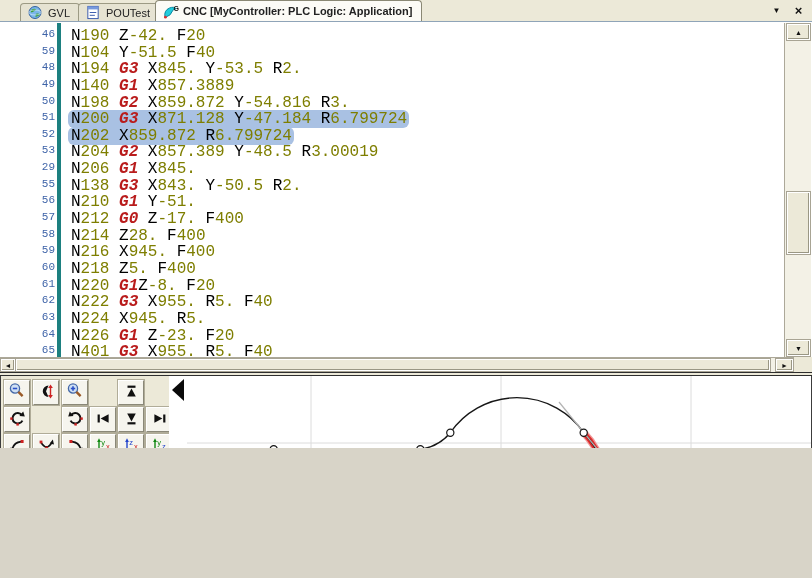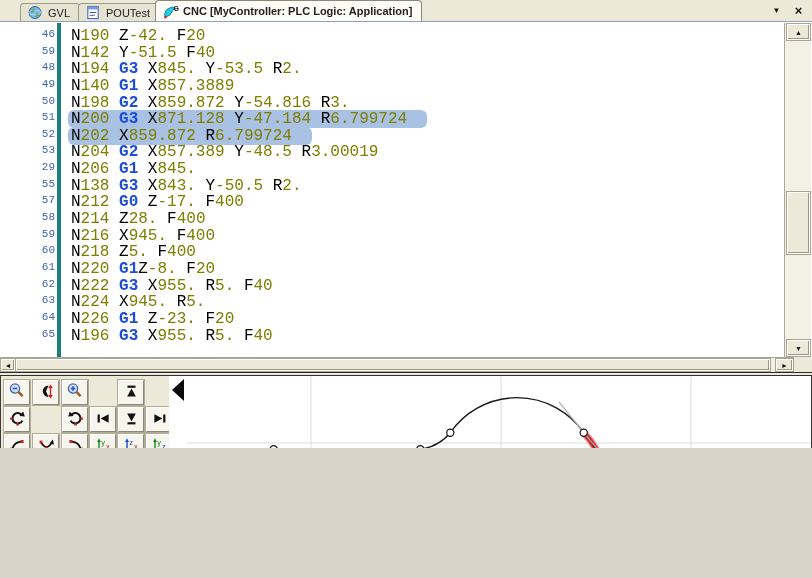--- a/index.html
+++ b/index.html
@@ -20,22 +20,22 @@
   #tab-close{right:6px;font-size:13px;font-weight:bold;}
   
   .editor{position:absolute;left:0;top:23px;width:784px;height:334px;background:#fff;
           overflow:hidden;font-family:"Liberation Mono","DejaVu Sans Mono",monospace;}
   .codewrap{position:absolute;left:0;top:4px;width:784px;}
   .crow{position:relative;height:16.65px;white-space:pre;}
   .ln{position:absolute;left:0;top:1px;width:55px;text-align:right;font-size:11px;color:#3f64a8;}
   .lc{position:absolute;left:71px;top:0;font-size:16px;color:#000;}
   .ta{color:#000;}
   .tn{color:#7e7e00;}
-  .tg{color:#1d4ed8;font-weight:bold;}
-  .selbg{background:#a9c1e3;margin-left:-3px;padding-left:3px;padding-right:20px;border-radius:6px;}
+  .tg{color:#b91c1c;font-weight:bold;font-style:italic;}
+  .selbg{background:#a9c1e3;margin-left:-3px;padding-left:3px;padding-right:2px;border-radius:6px;}
   .marginbar{position:absolute;left:57px;top:23px;width:4px;height:334px;background:#1d8080;}
   
   .sbtn{position:absolute;background:#ece9d8;border:1px solid #fff;
         box-shadow:inset -1px -1px 0 #9a9784, 0 0 0 1px #a8a494;
         display:flex;align-items:center;justify-content:center;
         font-size:7px;color:#111;cursor:default;}
   .vscroll{position:absolute;left:784px;top:23px;width:27px;height:334px;background:#f3f1e6;
            border-left:1px solid #aca899;}
   .vthumb{position:absolute;left:2px;top:169px;width:23px;height:62px;background:#ece9d8;
           border:1px solid #fff;box-shadow:inset -1px -1px 0 #9a9784, 0 0 0 1px #a8a494;}
@@ -99,38 +99,39 @@
       </span>
       <span>CNC [MyController: PLC Logic: Application]</span>
     </div>
     <div class="tabctl" id="tab-drop">▼</div>
     <div class="tabctl" id="tab-close">×</div>
   </div>
 
   <div class="editor">
     <div class="codewrap" id="codewrap">
         <div class="crow"><span class="ln">46</span><span class="lc"><span class="ta">N</span><span class="tn">190</span><span> </span><span class="ta">Z</span><span class="tn">-42.</span><span> </span><span class="ta">F</span><span class="tn">20</span></span></div>
-        <div class="crow"><span class="ln">59</span><span class="lc"><span class="ta">N</span><span class="tn">142</span><span> </span><span class="ta">Y</span><span class="tn">-51.5</span><span> </span><span class="ta">F</span><span class="tn">40</span></span></div>
+        <div class="crow"><span class="ln">59</span><span class="lc"><span class="ta">N</span><span class="tn">104</span><span> </span><span class="ta">Y</span><span class="tn">-51.5</span><span> </span><span class="ta">F</span><span class="tn">40</span></span></div>
         <div class="crow"><span class="ln">48</span><span class="lc"><span class="ta">N</span><span class="tn">194</span><span> </span><span class="tg">G3</span><span> </span><span class="ta">X</span><span class="tn">845.</span><span> </span><span class="ta">Y</span><span class="tn">-53.5</span><span> </span><span class="ta">R</span><span class="tn">2.</span></span></div>
         <div class="crow"><span class="ln">49</span><span class="lc"><span class="ta">N</span><span class="tn">140</span><span> </span><span class="tg">G1</span><span> </span><span class="ta">X</span><span class="tn">857.3889</span></span></div>
         <div class="crow"><span class="ln">50</span><span class="lc"><span class="ta">N</span><span class="tn">198</span><span> </span><span class="tg">G2</span><span> </span><span class="ta">X</span><span class="tn">859.872</span><span> </span><span class="ta">Y</span><span class="tn">-54.816</span><span> </span><span class="ta">R</span><span class="tn">3.</span></span></div>
         <div class="crow"><span class="ln">51</span><span class="lc"><span class="selbg"><span class="ta">N</span><span class="tn">200</span><span> </span><span class="tg">G3</span><span> </span><span class="ta">X</span><span class="tn">871.128</span><span> </span><span class="ta">Y</span><span class="tn">-47.184</span><span> </span><span class="ta">R</span><span class="tn">6.799724</span></span></span></div>
         <div class="crow"><span class="ln">52</span><span class="lc"><span class="selbg"><span class="ta">N</span><span class="tn">202</span><span> </span><span class="ta">X</span><span class="tn">859.872</span><span> </span><span class="ta">R</span><span class="tn">6.799724</span></span></span></div>
         <div class="crow"><span class="ln">53</span><span class="lc"><span class="ta">N</span><span class="tn">204</span><span> </span><span class="tg">G2</span><span> </span><span class="ta">X</span><span class="tn">857.389</span><span> </span><span class="ta">Y</span><span class="tn">-48.5</span><span> </span><span class="ta">R</span><span class="tn">3.00019</span></span></div>
         <div class="crow"><span class="ln">29</span><span class="lc"><span class="ta">N</span><span class="tn">206</span><span> </span><span class="tg">G1</span><span> </span><span class="ta">X</span><span class="tn">845.</span></span></div>
         <div class="crow"><span class="ln">55</span><span class="lc"><span class="ta">N</span><span class="tn">138</span><span> </span><span class="tg">G3</span><span> </span><span class="ta">X</span><span class="tn">843.</span><span> </span><span class="ta">Y</span><span class="tn">-50.5</span><span> </span><span class="ta">R</span><span class="tn">2.</span></span></div>
+        <div class="crow"><span class="ln">56</span><span class="lc"><span class="ta">N</span><span class="tn">210</span><span> </span><span class="tg">G1</span><span> </span><span class="ta">Y</span><span class="tn">-51.</span></span></div>
         <div class="crow"><span class="ln">57</span><span class="lc"><span class="ta">N</span><span class="tn">212</span><span> </span><span class="tg">G0</span><span> </span><span class="ta">Z</span><span class="tn">-17.</span><span> </span><span class="ta">F</span><span class="tn">400</span></span></div>
         <div class="crow"><span class="ln">58</span><span class="lc"><span class="ta">N</span><span class="tn">214</span><span> </span><span class="ta">Z</span><span class="tn">28.</span><span> </span><span class="ta">F</span><span class="tn">400</span></span></div>
         <div class="crow"><span class="ln">59</span><span class="lc"><span class="ta">N</span><span class="tn">216</span><span> </span><span class="ta">X</span><span class="tn">945.</span><span> </span><span class="ta">F</span><span class="tn">400</span></span></div>
         <div class="crow"><span class="ln">60</span><span class="lc"><span class="ta">N</span><span class="tn">218</span><span> </span><span class="ta">Z</span><span class="tn">5.</span><span> </span><span class="ta">F</span><span class="tn">400</span></span></div>
         <div class="crow"><span class="ln">61</span><span class="lc"><span class="ta">N</span><span class="tn">220</span><span> </span><span class="tg">G1</span><span class="ta">Z</span><span class="tn">-8.</span><span> </span><span class="ta">F</span><span class="tn">20</span></span></div>
         <div class="crow"><span class="ln">62</span><span class="lc"><span class="ta">N</span><span class="tn">222</span><span> </span><span class="tg">G3</span><span> </span><span class="ta">X</span><span class="tn">955.</span><span> </span><span class="ta">R</span><span class="tn">5.</span><span> </span><span class="ta">F</span><span class="tn">40</span></span></div>
         <div class="crow"><span class="ln">63</span><span class="lc"><span class="ta">N</span><span class="tn">224</span><span> </span><span class="ta">X</span><span class="tn">945.</span><span> </span><span class="ta">R</span><span class="tn">5.</span></span></div>
         <div class="crow"><span class="ln">64</span><span class="lc"><span class="ta">N</span><span class="tn">226</span><span> </span><span class="tg">G1</span><span> </span><span class="ta">Z</span><span class="tn">-23.</span><span> </span><span class="ta">F</span><span class="tn">20</span></span></div>
-        <div class="crow"><span class="ln">65</span><span class="lc"><span class="ta">N</span><span class="tn">196</span><span> </span><span class="tg">G3</span><span> </span><span class="ta">X</span><span class="tn">955.</span><span> </span><span class="ta">R</span><span class="tn">5.</span><span> </span><span class="ta">F</span><span class="tn">40</span></span></div>
+        <div class="crow"><span class="ln">65</span><span class="lc"><span class="ta">N</span><span class="tn">401</span><span> </span><span class="tg">G3</span><span> </span><span class="ta">X</span><span class="tn">955.</span><span> </span><span class="ta">R</span><span class="tn">5.</span><span> </span><span class="ta">F</span><span class="tn">40</span></span></div>
       </div>
   </div>
   <div class="marginbar"></div>
 
   <div class="vscroll">
     <div class="sbtn" style="left:2px;top:1px;width:23px;height:16px;">▲</div>
     <div class="vthumb"></div>
     <div class="sbtn" style="left:2px;top:317px;width:23px;height:16px;">▼</div>
   </div>
 

